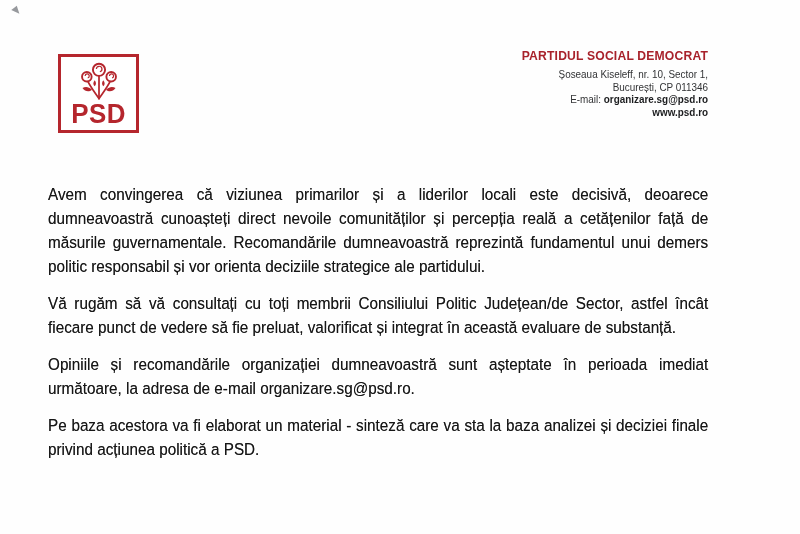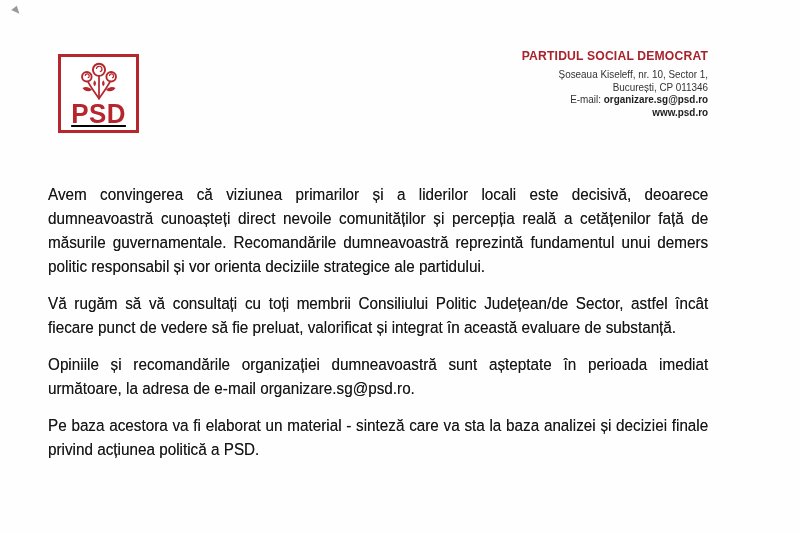--- a/index.html
+++ b/index.html
@@ -33,21 +33,20 @@
     width: 81px;
     height: 79px;
     border: 3px solid #b5262d;
     box-sizing: border-box;
     display: flex;
     flex-direction: column;
     align-items: center;
     justify-content: flex-start;
     padding-top: 5px;
     background: #fff;
-    text-decoration: underline;
   }
   .logo .rose { display: block; }
   .logo .logo-text {
     font-size: 27px;
     font-weight: bold;
     color: #b5262d;
     line-height: 24px;
     letter-spacing: 0.5px;
     transform: scaleX(0.96);
   }

